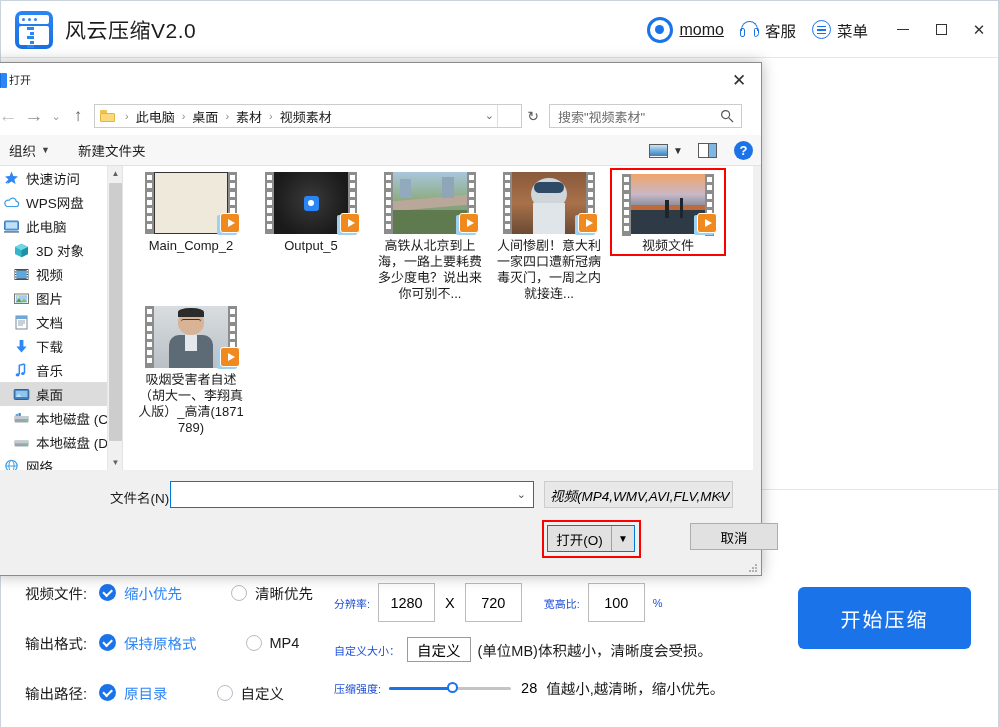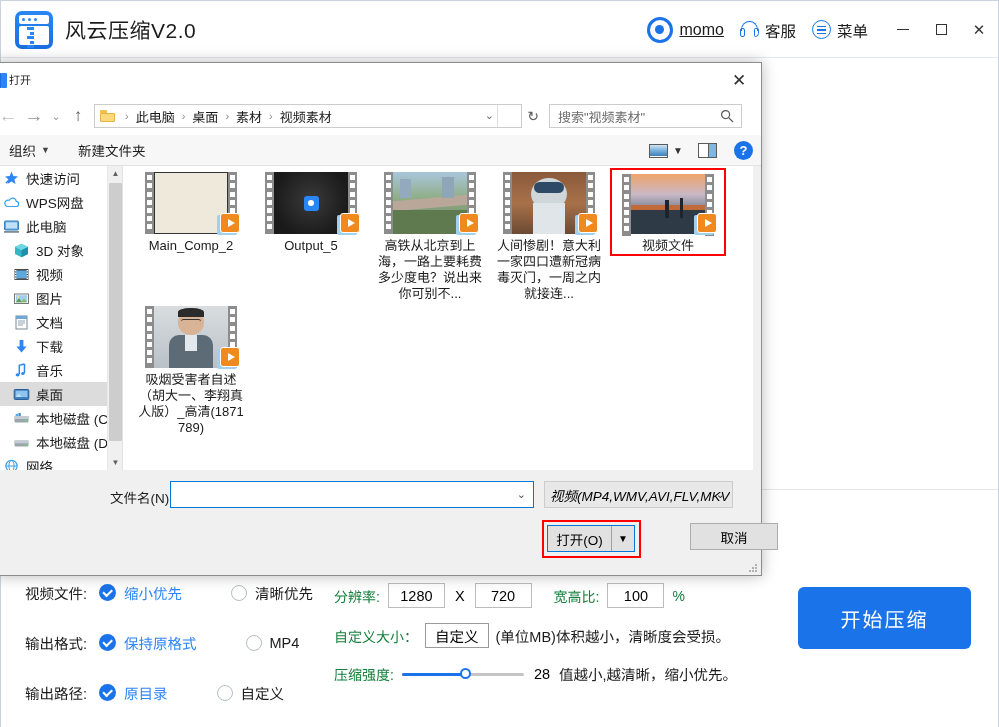--- a/index.html
+++ b/index.html
@@ -61,22 +61,22 @@
   .radio-on{width:17px;height:17px;border-radius:50%;background:#1a73e8;position:relative;display:inline-block;flex:0 0 auto;}
   .radio-on:after{content:"";position:absolute;left:4.2px;top:5px;width:7px;height:3.6px;border-left:2px solid #fff;border-bottom:2px solid #fff;transform:rotate(-45deg);}
   .radio-off{width:16px;height:16px;border-radius:50%;border:1.4px solid #b5bcc4;box-sizing:border-box;display:inline-block;background:#fff;flex:0 0 auto;}
   .radio-txt{font-size:14.5px;margin-left:8px;white-space:nowrap;}
   .radio-txt.sel{color:#2f86f6;}
   .radio-txt.unsel{color:#1b1b1b;}
   .gap{width:37px;}
 
   .opt-right{position:absolute;left:333px;top:93px;width:455px;}
   .r-row{display:flex;align-items:center;margin-bottom:15px;}
-  .r-label{font-size:14px;color:#15803d;white-space:nowrap;}
-  .num-box{border:1px solid #bcbcbc;background:#fff;height:25px;width:57px;display:flex;align-items:center;justify-content:center;font-size:14.5px;margin:0 8px;box-sizing:border-box;}
+  .r-label{font-size:11px;color:#1d4ed8;white-space:nowrap;}
+  .num-box{border:1px solid #bcbcbc;background:#fff;height:39px;width:57px;display:flex;align-items:center;justify-content:center;font-size:14.5px;margin:0 8px;box-sizing:border-box;}
   .x-mark{font-size:14.5px;margin:0 2px;}
   .small-box{border:1px solid #9b9b9b;background:#fff;height:25px;padding:0 9px;display:flex;align-items:center;font-size:14.5px;margin:0 7px;box-sizing:border-box;}
   .hint{font-size:14.5px;color:#1b1b1b;white-space:nowrap;}
   .slider{position:relative;width:122px;height:16px;margin:0 10px 0 8px;display:flex;align-items:center;}
   .slider .track{position:absolute;left:0;top:7px;width:122px;height:3px;background:#c4c4c4;border-radius:2px;}
   .slider .fill{position:absolute;left:0;top:7px;width:64px;height:3px;background:#1a73e8;border-radius:2px;}
   .slider .knob{position:absolute;left:58px;top:2.5px;width:11px;height:11px;border-radius:50%;background:#fff;border:2px solid #1a73e8;box-sizing:border-box;}
   .slider-val{font-size:14.5px;margin-right:9px;}
 
   .start-btn{position:absolute;left:797px;top:586px;width:173px;height:62px;background:#1a73e8;border-radius:6px;

